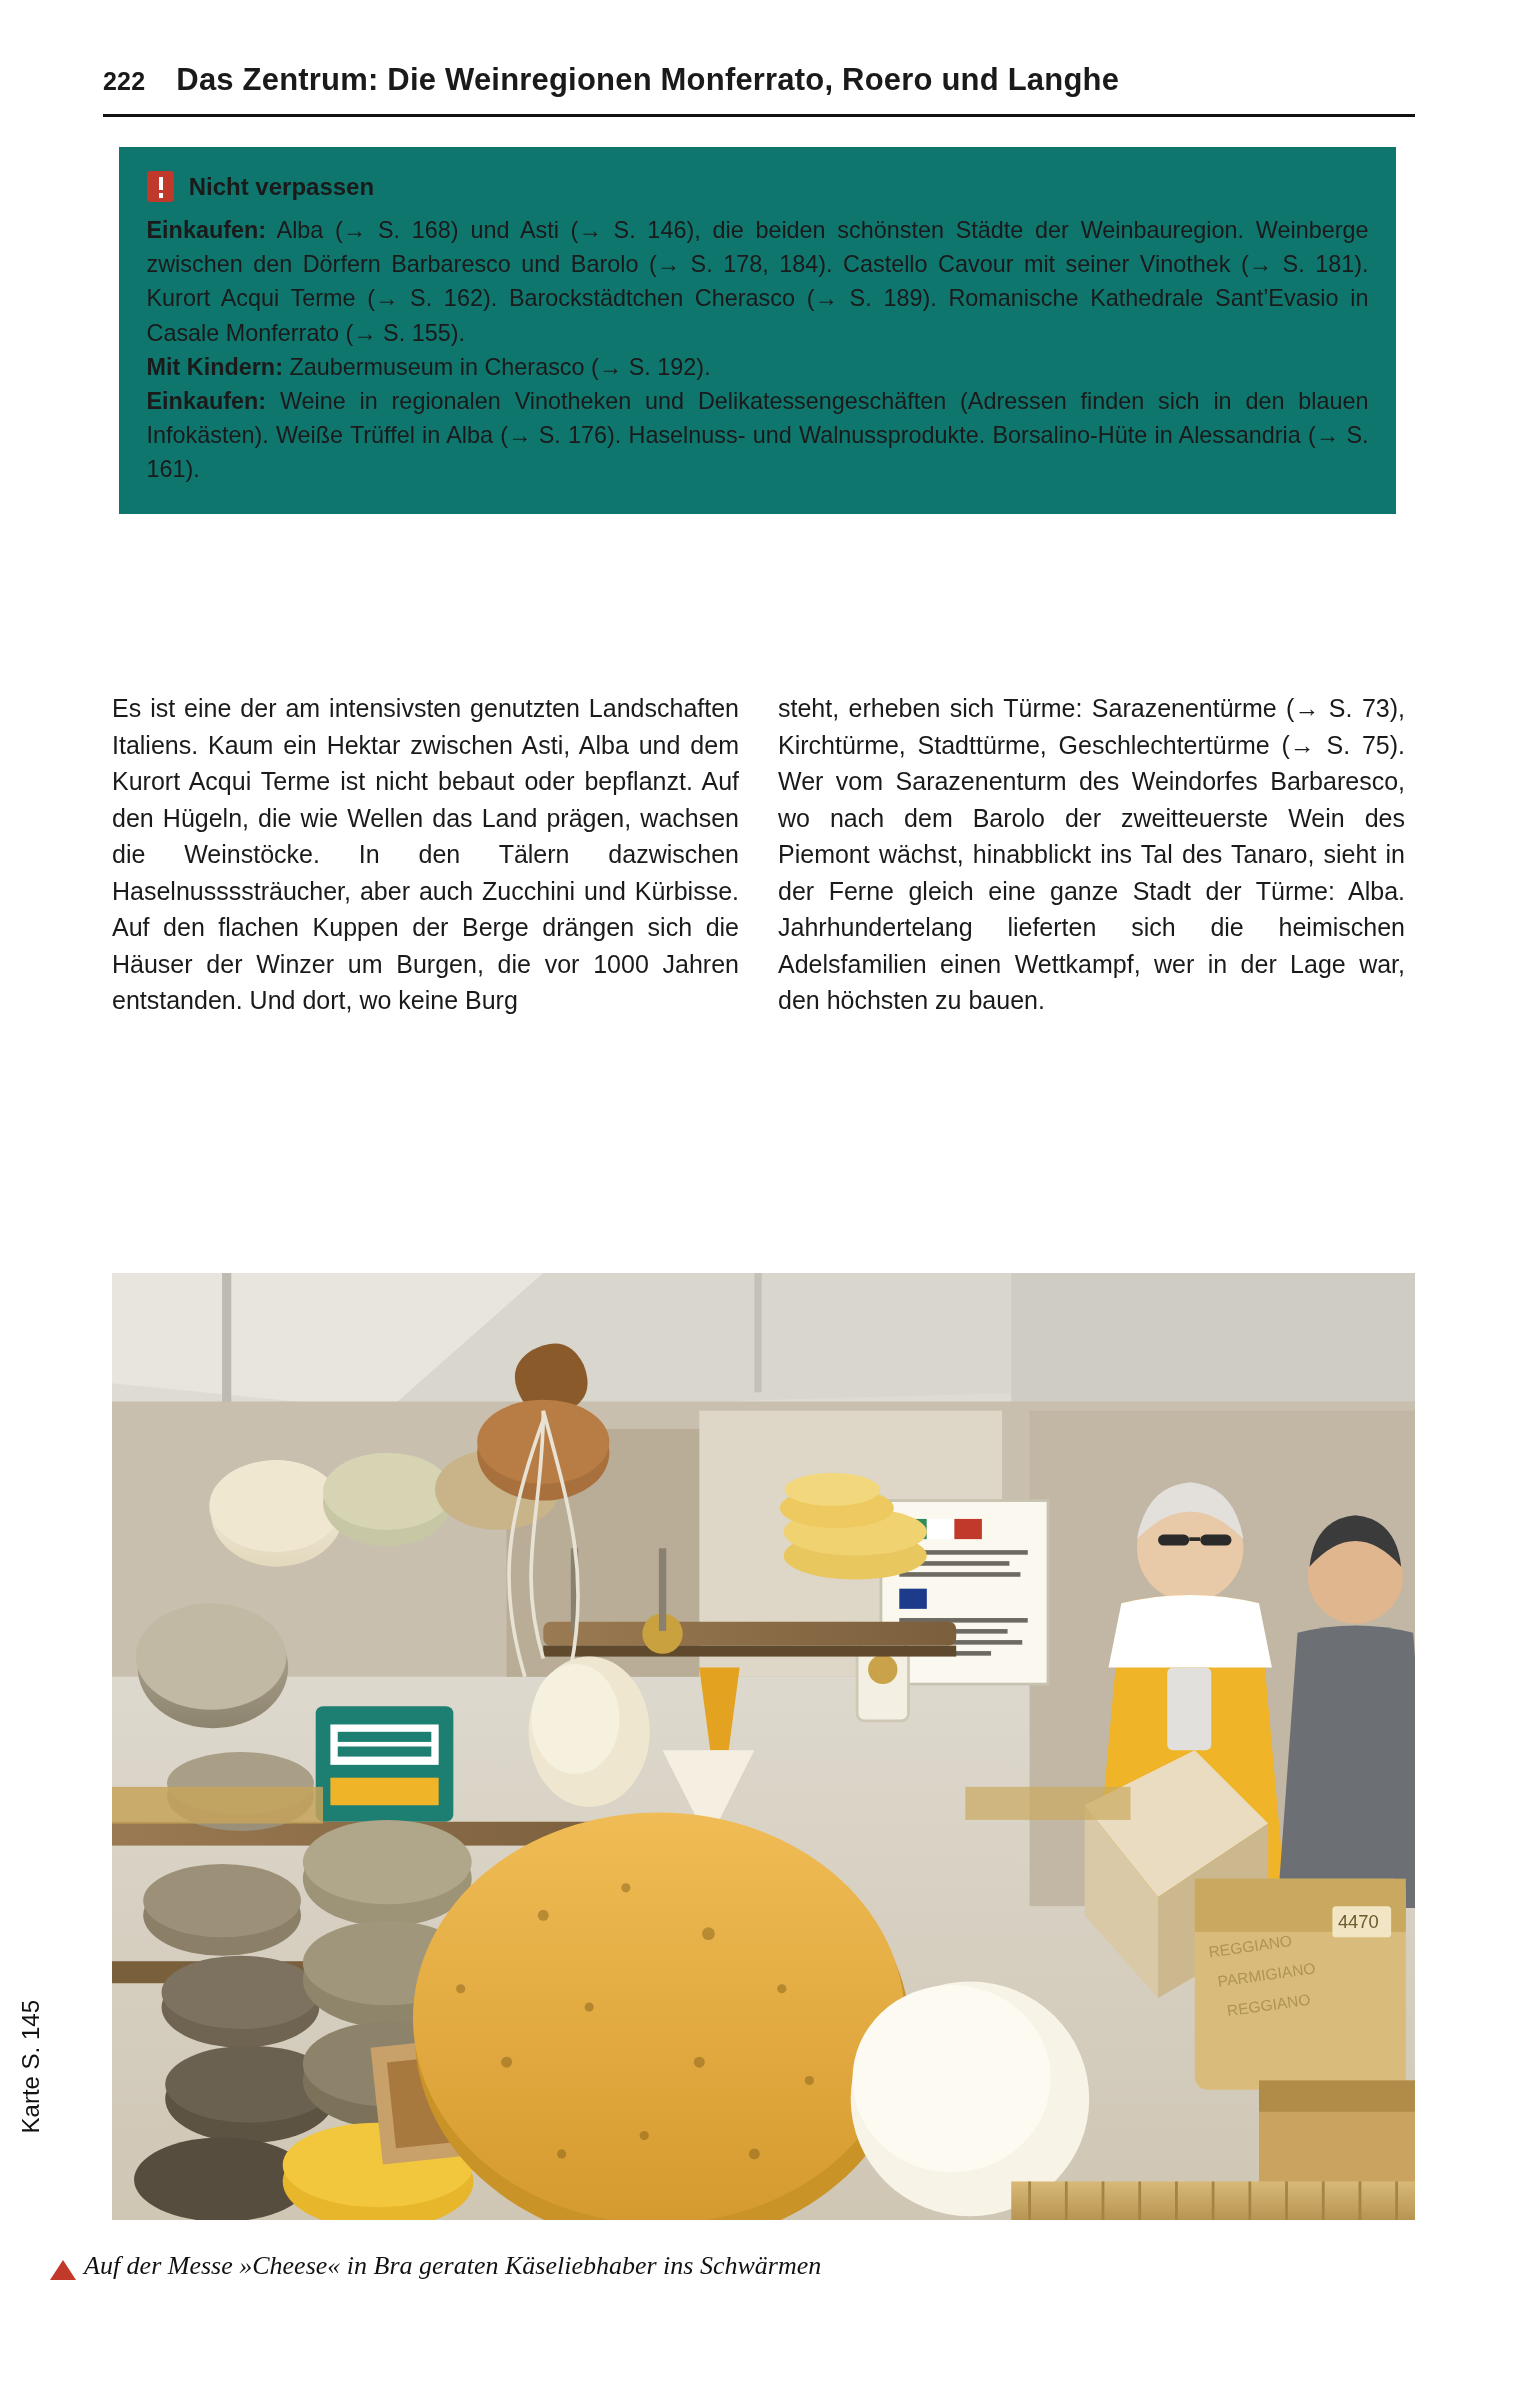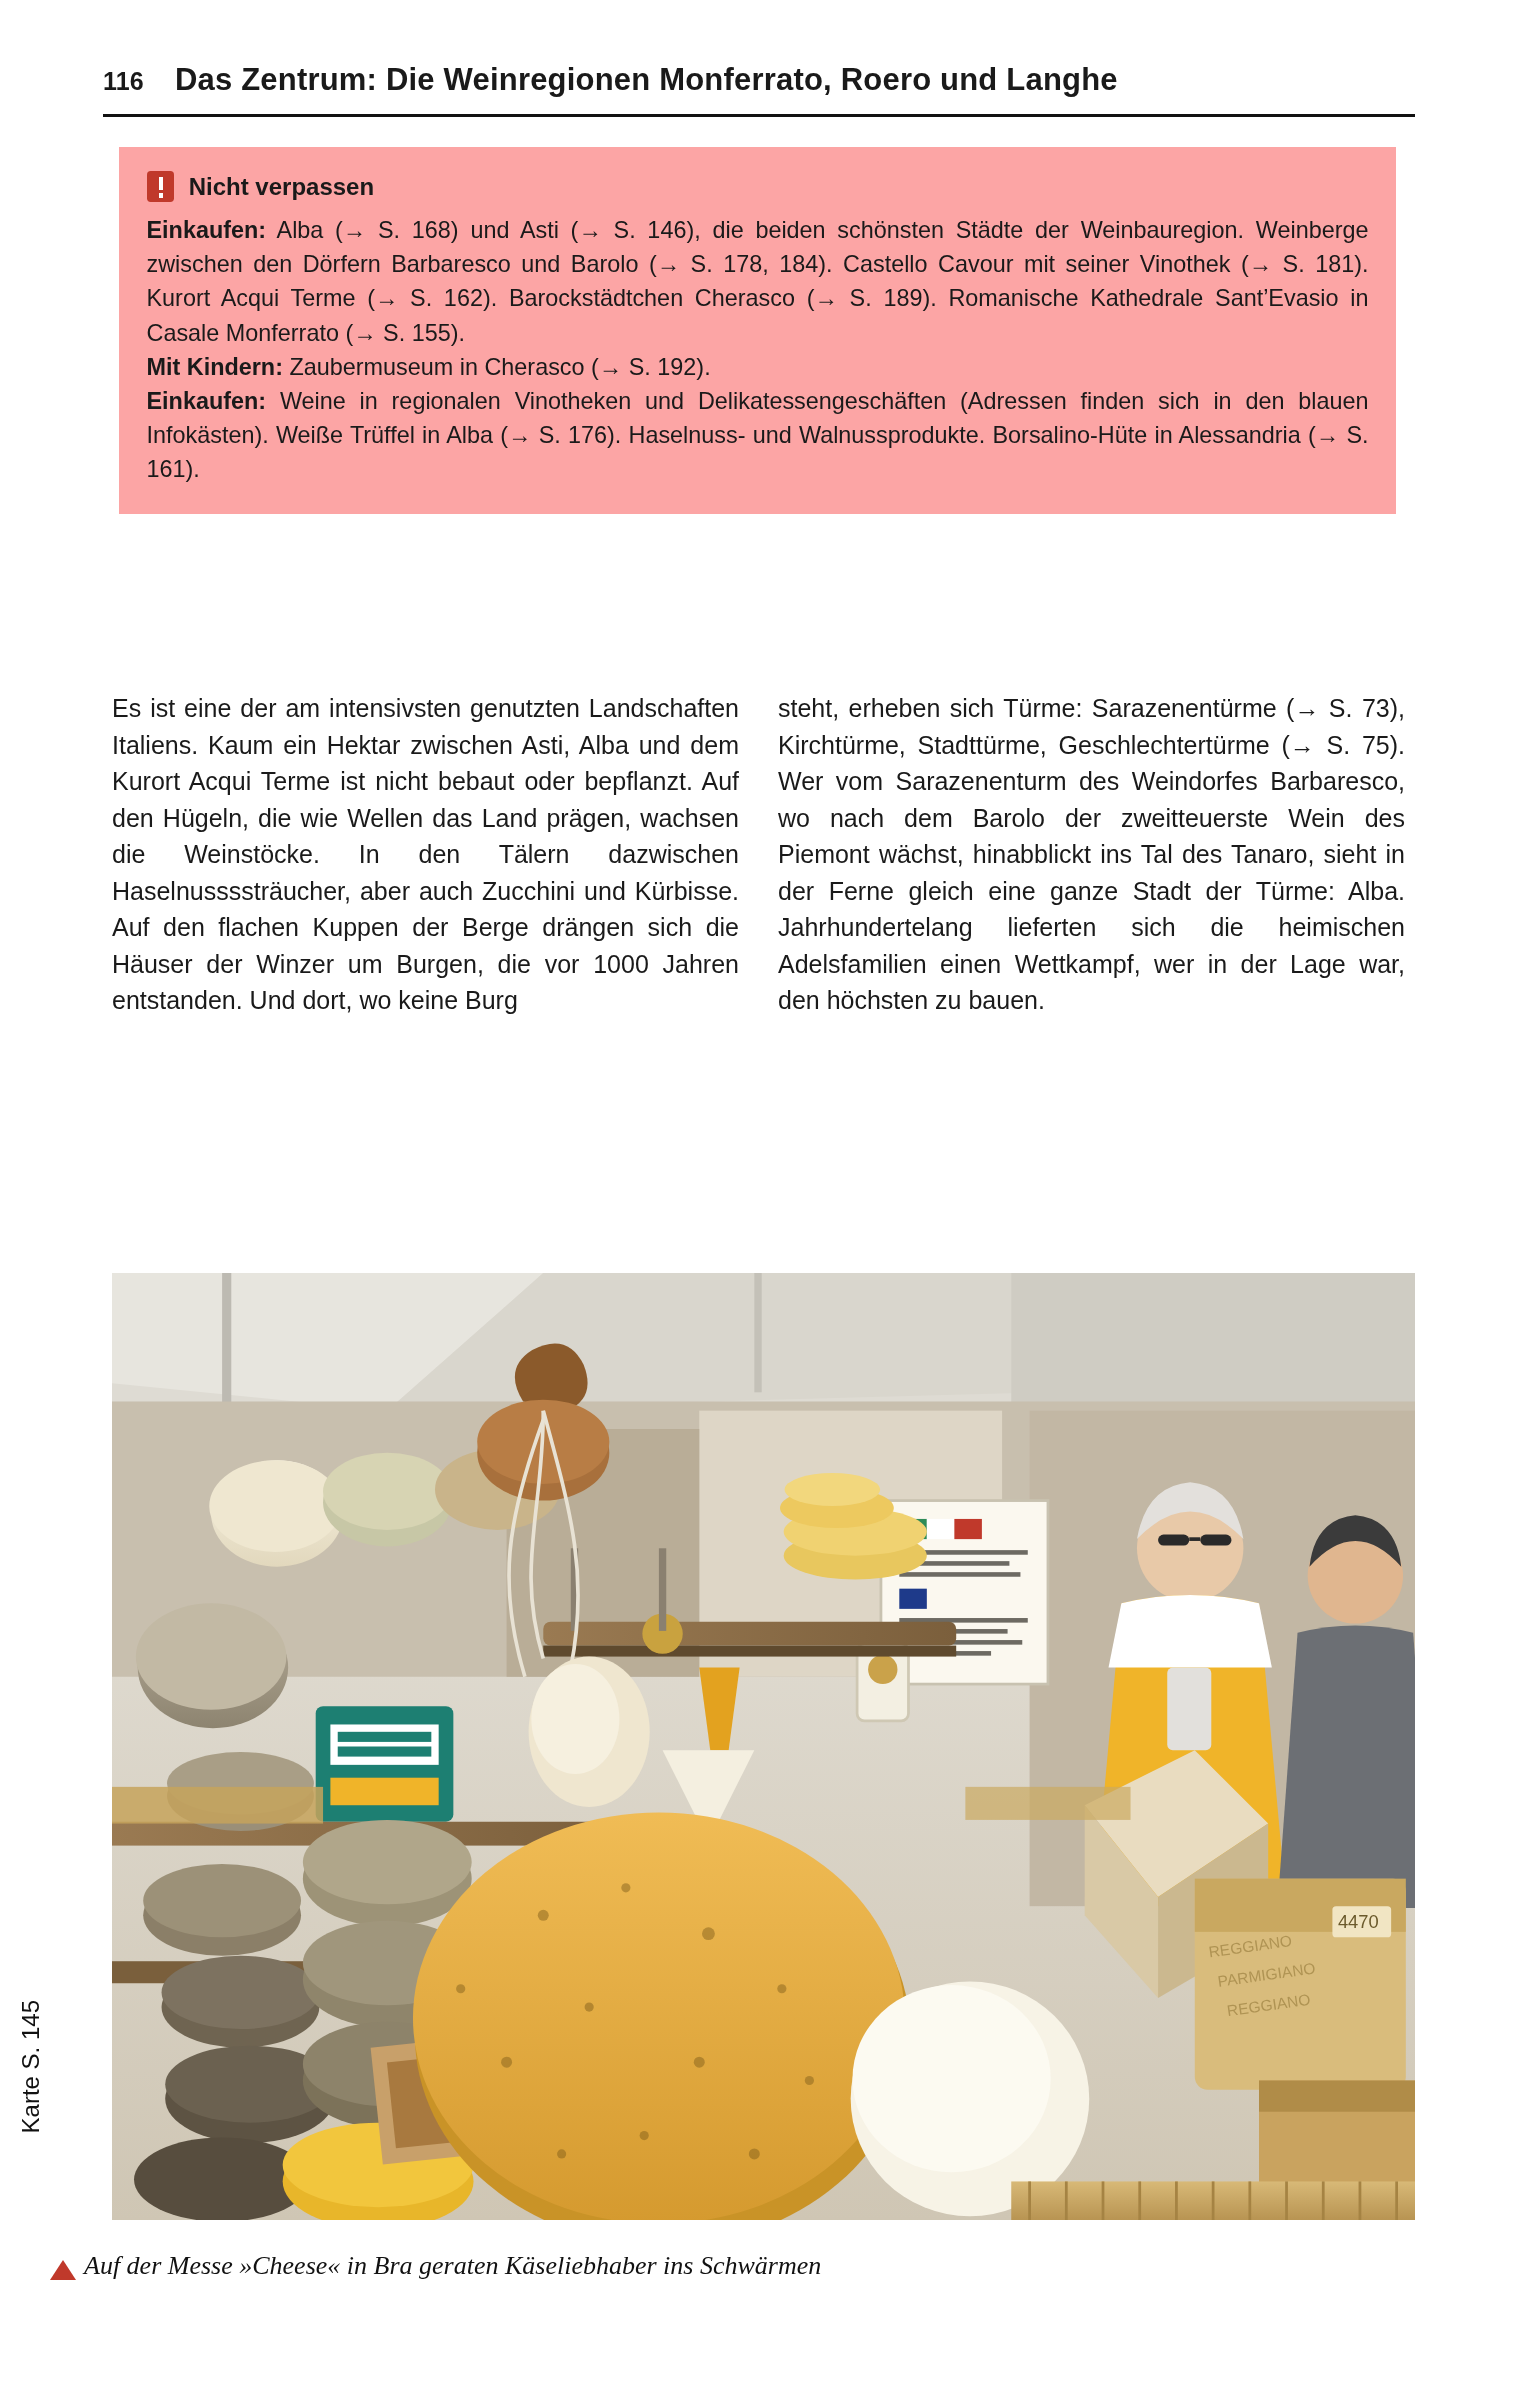--- a/index.html
+++ b/index.html
@@ -53,21 +53,21 @@
     height: 2.8px;
     background: #111111;
   }
 
   
   .infobox {
     position: absolute;
     left: 119px;
     top: 147px;
     width: 1277px;
-    background: #fca5a5;
+    background: #0f766e;
     box-sizing: border-box;
     padding: 24px 27.5px 27.5px 27.5px;
   }
   .infobox-title-row {
     display: flex;
     align-items: center;
     gap: 14.7px;
     margin-bottom: 11px;
   }
   .excl-icon {
@@ -181,21 +181,21 @@
     white-space: nowrap;
     color: #111;
   }
 </style>
 </head>
 <body>
 
 <div class="page">
 
   <div class="header">
-    <span class="page-num">116</span>
+    <span class="page-num">222</span>
     <span class="chapter-title">Das Zentrum: Die Weinregionen Monferrato, Roero und Langhe</span>
   </div>
   <div class="header-rule"></div>
 
   <div class="infobox">
     <div class="infobox-title-row">
       <span class="excl-icon"></span>
       <span class="infobox-title">Nicht verpassen</span>
     </div>
     <div class="infobox-body">

